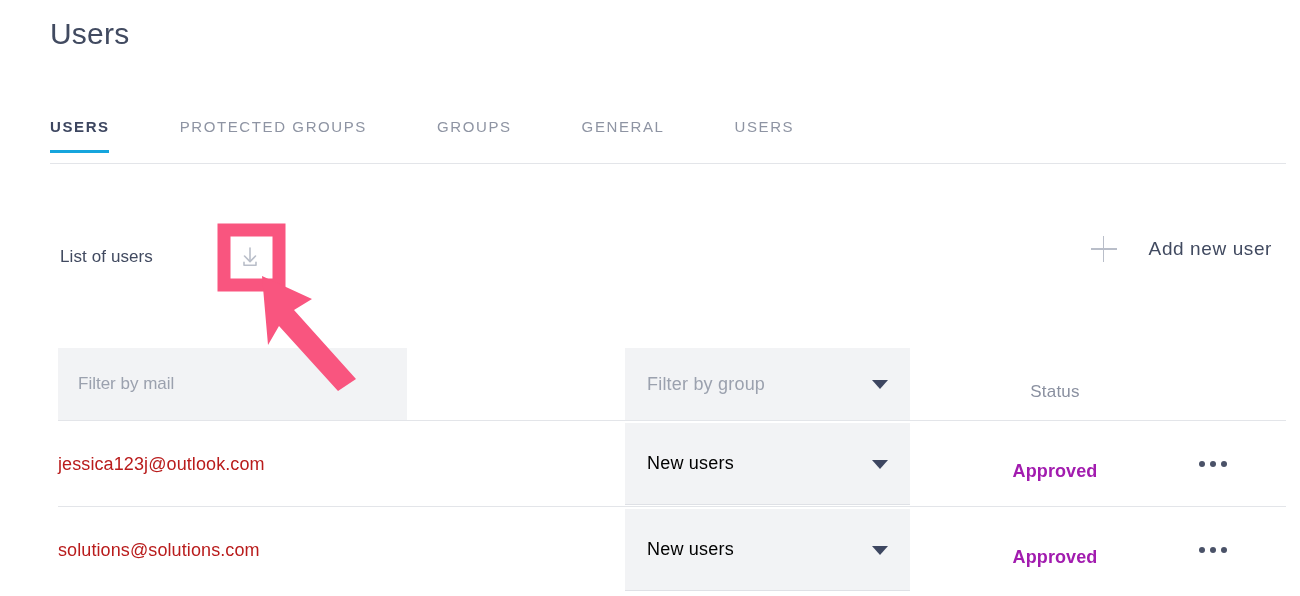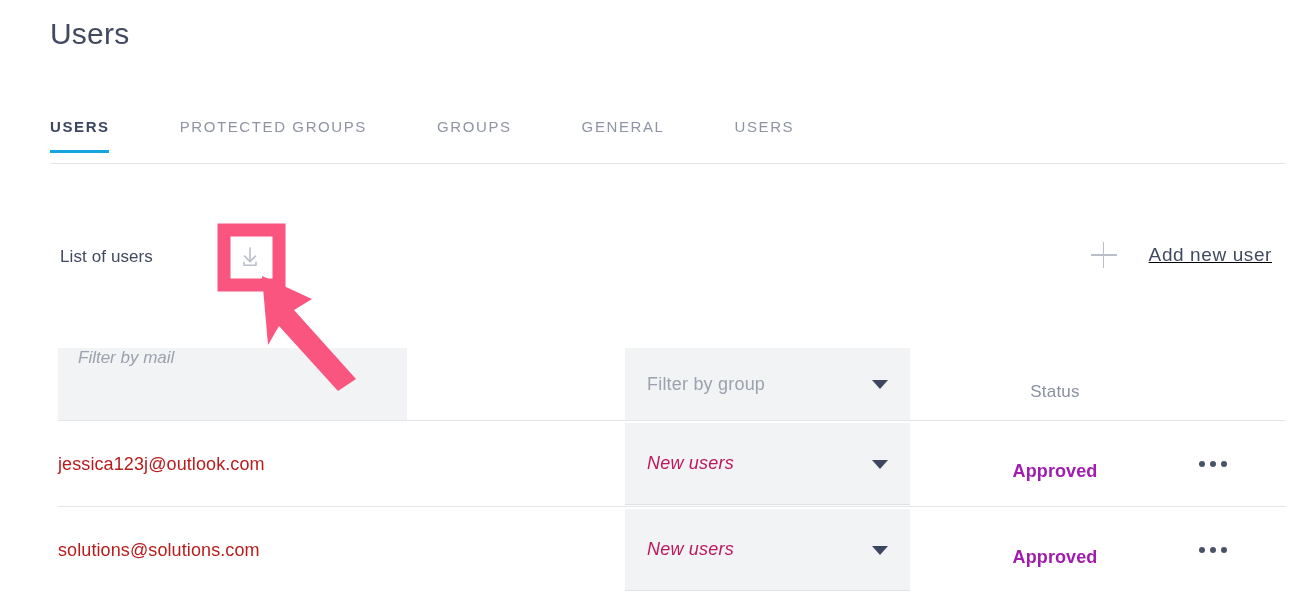--- a/index.html
+++ b/index.html
@@ -114,29 +114,28 @@
     align-items: center;
     justify-content: center;
     cursor: pointer;
     padding: 0;
   }
   .download-btn svg { display: block; }
 
   .add-user {
     position: absolute;
     right: 28px;
-    top: 242px;
+    top: 236px;
     display: flex;
     align-items: center;
     cursor: pointer;
     background: none;
     border: none;
     padding: 0;
     font-family: "Liberation Sans", sans-serif;
-    text-decoration: underline;
   }
   .plus-icon {
     width: 26px;
     height: 26px;
     position: relative;
     margin-right: 32px;
     flex: none;
   }
   .plus-icon::before, .plus-icon::after {
     content: "";
@@ -183,22 +182,21 @@
     height: 73px;
     background: #f2f3f5;
     border: none;
     border-bottom: 1px solid #dfe1e6;
     padding: 0 20px;
     font-size: 17px;
     color: #6f7585;
     font-family: "Liberation Sans", sans-serif;
     outline: none;
     display: flex;
-    align-items: flex-start;
-    font-style: italic;
+    align-items: center;
   }
   .filter-input::placeholder { color: #9ba1ae; }
 
   .select-box {
     position: relative;
     width: 285px;
     height: 73px;
     background: #f2f3f5;
     border: none;
     border-bottom: 1px solid #dfe1e6;
@@ -207,21 +205,21 @@
     padding: 0 22px;
     cursor: pointer;
     font-family: "Liberation Sans", sans-serif;
   }
   .select-box.row-select { height: 82px; }
   .select-text {
     font-size: 18px;
     color: #9ba1ae;
     letter-spacing: 0.2px;
   }
-  .select-text.chosen { color: #be185d; font-style: italic; }
+  .select-text.chosen { color: #000000; }
   .caret {
     position: absolute;
     right: 22px;
     top: 50%;
     margin-top: -4px;
     width: 0; height: 0;
     border-left: 8px solid transparent;
     border-right: 8px solid transparent;
     border-top: 9px solid #3d4660;
   }

